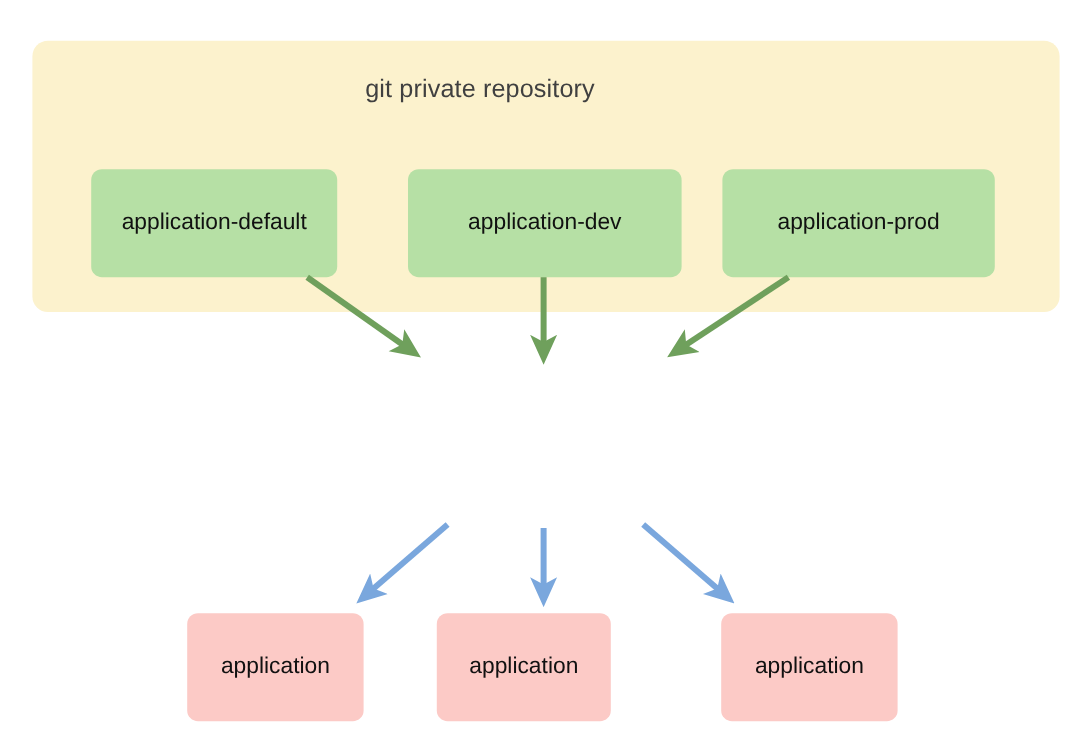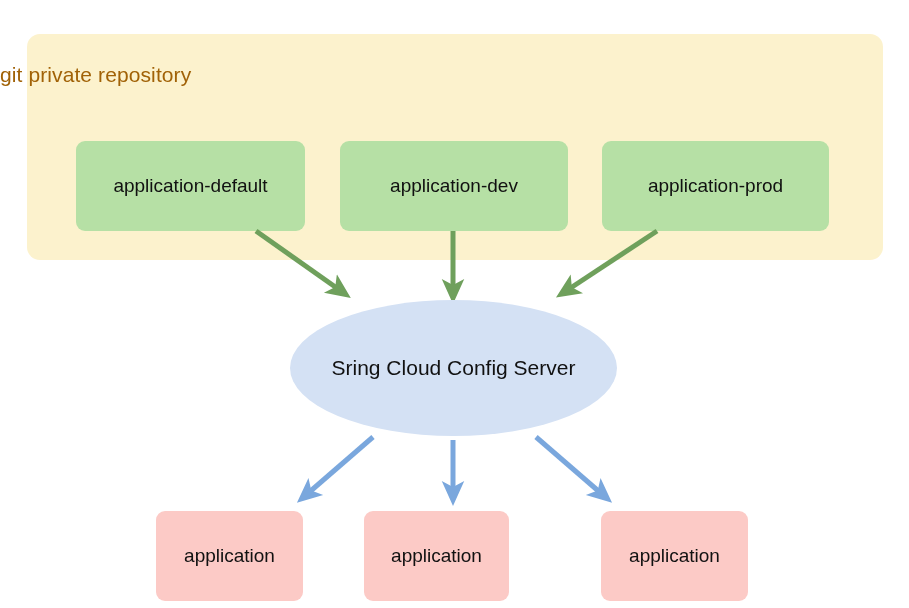--- a/index.html
+++ b/index.html
@@ -36,39 +36,39 @@
     height: 226px;
     background: #fcf2cd;
     border-radius: 13px;
     box-sizing: border-box;
   }
   .repo-title {
     position: absolute;
     left: 0;
     top: 63px;
     width: 800px;
-    text-align: left;
+    text-align: center;
     font-size: 21px;
-    color: #a16207;
+    color: #404040;
     letter-spacing: 0.1px;
   }
   .config-box {
     position: absolute;
     top: 141px;
     height: 90px;
     background: #b6e0a5;
     border-radius: 9px;
     display: flex;
     align-items: center;
     justify-content: center;
     font-size: 19px;
     color: #111111;
     box-sizing: border-box;
   }
-  .config-box.b0 { left: 76px;  width: 229px; }
+  .config-box.b0 { left: 76px;  width: 205px; }
   .config-box.b1 { left: 340px; width: 228px; }
   .config-box.b2 { left: 602px; width: 227px; }
 
   .server-ellipse {
     position: absolute;
     left: 290px;
     top: 300px;
     width: 327px;
     height: 136px;
     background: #d4e1f4;
@@ -142,23 +142,20 @@
       <line x1="373" y1="437" x2="306" y2="495" stroke="#7aa7dd" stroke-width="5" marker-end="url(#blue-head)"></line>
     </g>
     <g>
       <line x1="453" y1="440" x2="453" y2="494" stroke="#7aa7dd" stroke-width="5" marker-end="url(#blue-head)"></line>
     </g>
     <g>
       <line x1="536" y1="437" x2="603" y2="495" stroke="#7aa7dd" stroke-width="5" marker-end="url(#blue-head)"></line>
     </g>
   </svg>
 
-  <div class="server-ellipse">
-    <span>Sring Cloud Config Server</span>
-  </div>
 
   <div class="app-box a0">
     <span>application</span>
   </div>
   <div class="app-box a1">
     <span>application</span>
   </div>
   <div class="app-box a2">
     <span>application</span>
   </div>

